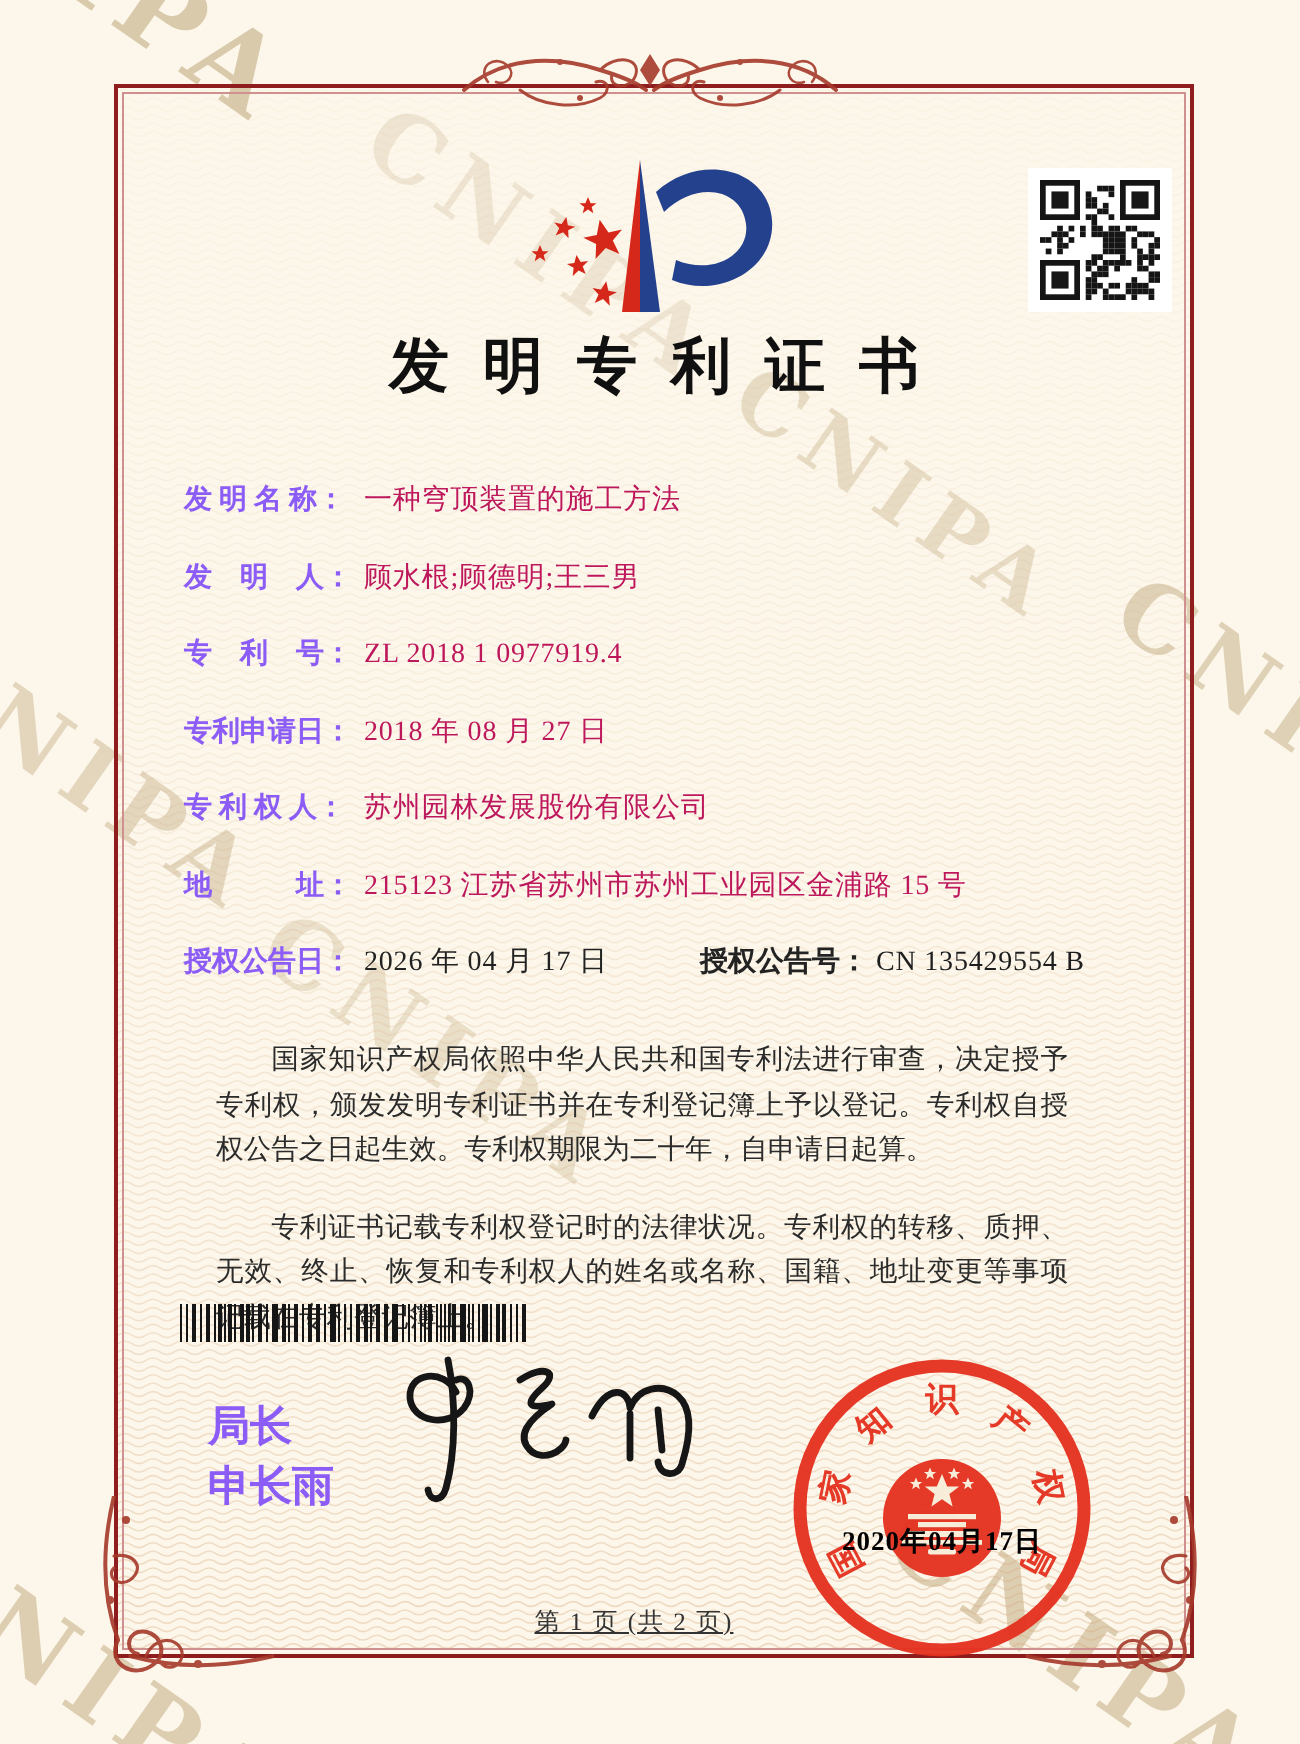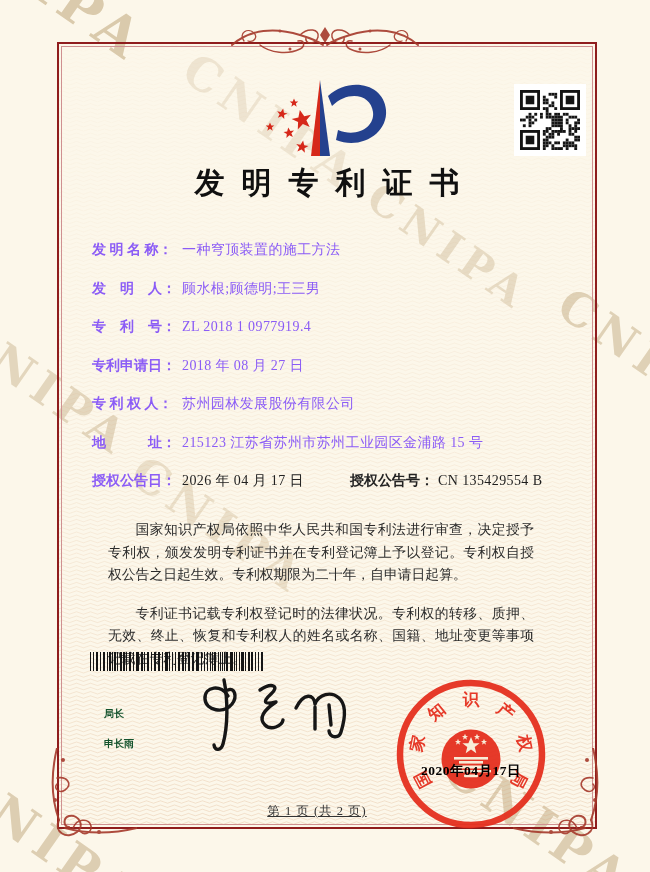--- a/index.html
+++ b/index.html
@@ -26,33 +26,33 @@
   .logo{position:absolute;left:256px;top:70px;width:150px;height:96px;}
   .qr{position:absolute;left:514px;top:84px;width:72px;height:72px;background:#fff;padding:6px;}
   .qr svg{width:60px;height:60px;display:block;}
 
   .title{position:absolute;left:57px;top:163px;width:540px;text-align:center;
          font-size:30px;font-weight:bold;letter-spacing:17px;text-indent:17px;color:#101010;}
 
   .fields{position:absolute;left:92px;top:241px;width:462px;font-size:14px;}
   .frow{height:38.5px;white-space:nowrap;}
   .flabel{display:inline-block;min-width:86px;font-weight:600;color:#8b5cf6;}
-  .fval{margin-left:4px;letter-spacing:.4px;color:#8b5cf6;}
+  .fval{margin-left:4px;letter-spacing:.4px;color:#be185d;}
   .fval2{margin-left:4px;letter-spacing:.4px;color:#1e1e1e;}
   .fval-fixed{display:inline-block;width:168px;margin-left:4px;letter-spacing:.4px;}
   .flabel2{display:inline-block;font-weight:700;color:#232323;}
 
   .bodytext{position:absolute;left:92px;top:503px;width:458px;font-size:13.8px;
             line-height:22.6px;text-align:justify;color:#2b2b2b;}
   .bodytext p{margin:16px;text-indent:2em;}
 
   .barcode{position:absolute;left:90px;top:652px;width:176px;height:19px;}
 
   .officer{position:absolute;left:104px;top:699px;font-family:"Liberation Sans","DejaVu Sans",sans-serif;
-           font-weight:bold;font-size:10px;color:#14532d;line-height:30px;}
+           font-weight:bold;font-size:21px;color:#8b5cf6;line-height:30px;}
 
   .signature{position:absolute;left:188px;top:674px;width:165px;height:88px;}
 
   .seal{position:absolute;left:392px;top:675px;width:158px;height:160px;}
   .seal svg{position:absolute;inset:0;opacity:.95;}
   .sealdate{position:absolute;left:4px;top:87px;width:150px;text-align:center;
             font-size:13.5px;font-weight:bold;letter-spacing:.5px;color:#000000;}
 
   .footer{position:absolute;left:57px;top:803px;width:520px;text-align:center;
           font-size:12.5px;letter-spacing:1px;color:#333;text-decoration:underline;}

